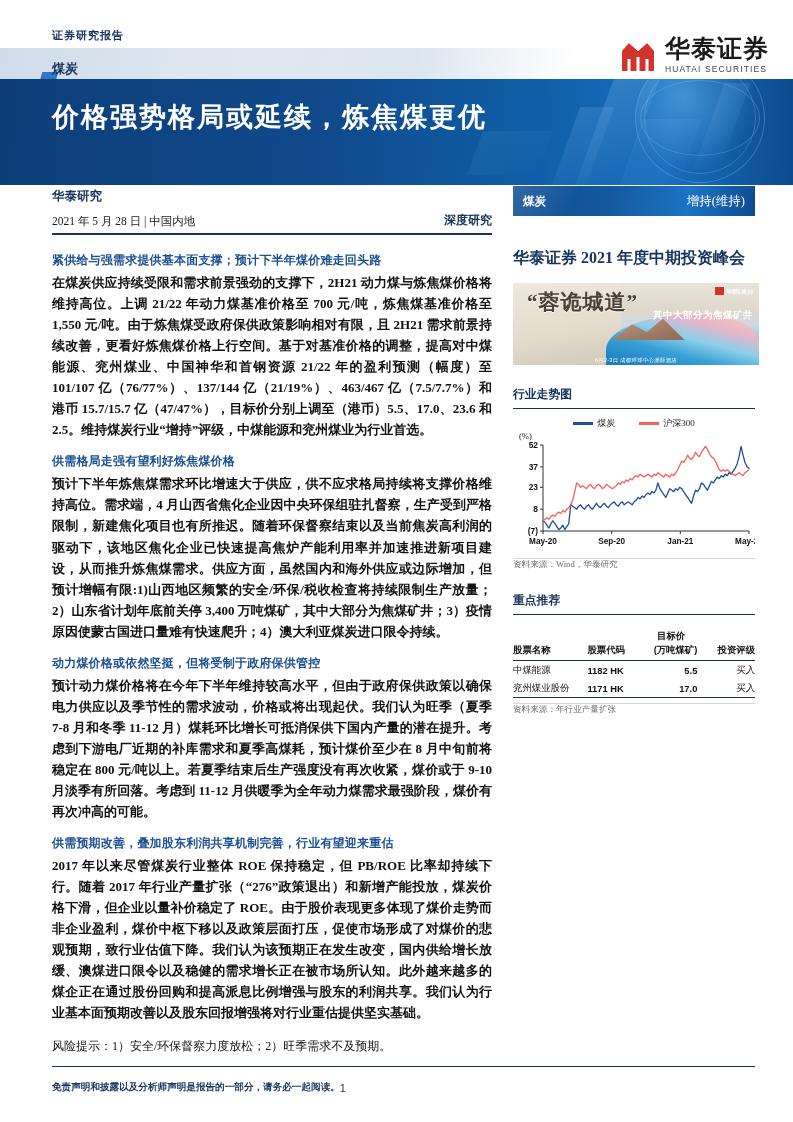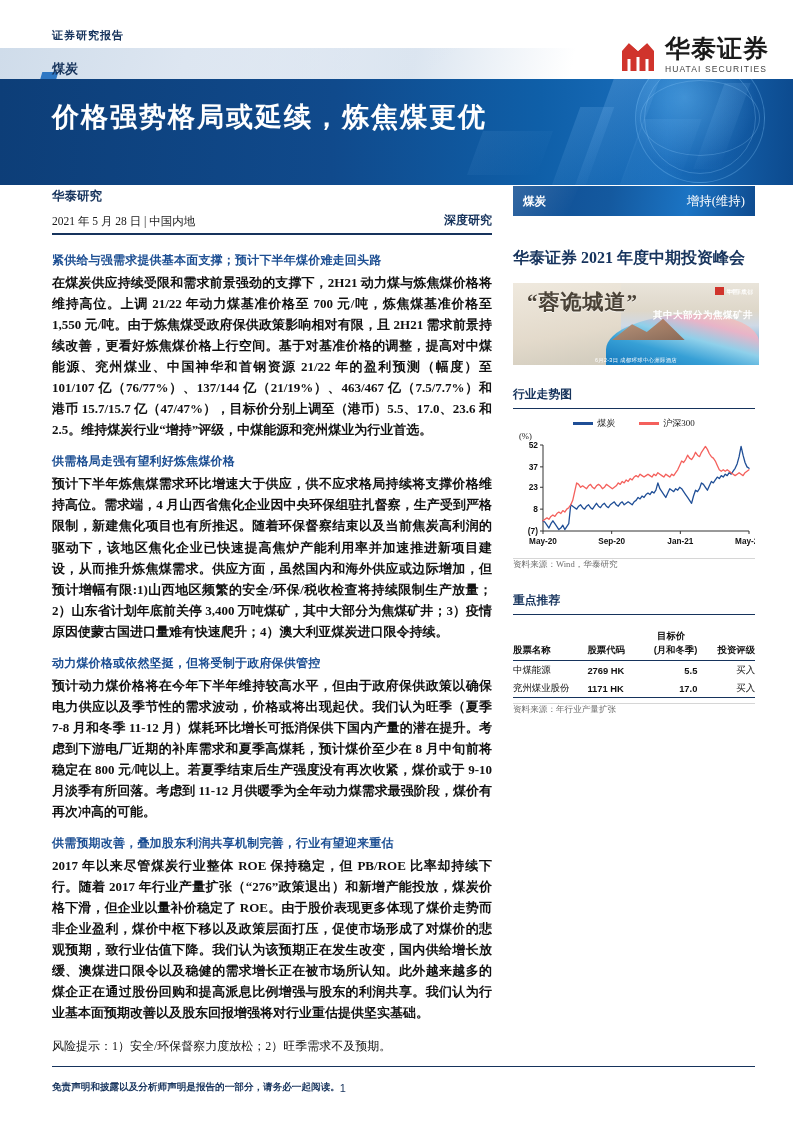--- a/index.html
+++ b/index.html
@@ -354,28 +354,28 @@
       <thead>
         <tr>
           <th></th>
             <th></th>
           <th class="grp-th">目标价</th>
           <th></th>
         </tr>
         <tr class="hdr2">
           <th class="c-name">股票名称</th>
           <th class="c-code">股票代码</th>
-          <th class="c-price">(月和冬季)</th>
+          <th class="c-price">(万吨煤矿)</th>
           <th class="c-rate">投资评级</th>
         </tr>
       </thead>
       <tbody>
         <tr>
           <td class="c-name">中煤能源</td>
-          <td class="c-code">2769 HK</td>
+          <td class="c-code">1182 HK</td>
           <td class="c-price">5.5</td>
           <td class="c-rate">买入</td>
         </tr>
         <tr>
           <td class="c-name">兖州煤业股份</td>
           <td class="c-code">1171 HK</td>
           <td class="c-price">17.0</td>
           <td class="c-rate">买入</td>
         </tr>
       </tbody>

